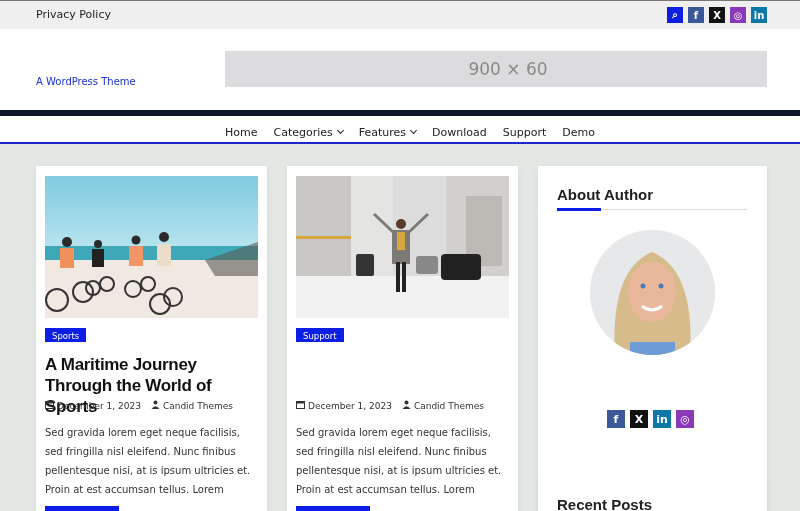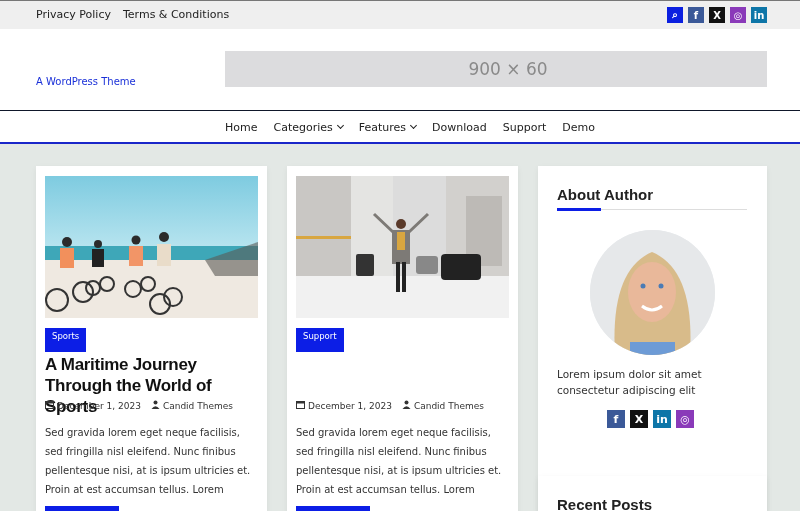--- a/index.html
+++ b/index.html
@@ -1,39 +1,39 @@
 <!DOCTYPE html>
 <html><head>
 <meta charset="utf-8">
 <style>
   * { box-sizing: border-box; margin: 0; padding: 0; }
   html, body { width: 800px; height: 511px; overflow: hidden; }
   body { font-family: "DejaVu Sans", sans-serif; background: #e3e8e5; color: #222; position: relative; }
 
   .topbar { position: absolute; left: 0; top: 0; width: 800px; height: 29px; background: #efefef; border-top: 1px solid #777; }
-  .topbar .links { position: absolute; left: 36px; top: 7px; display: flex; gap: 12px; font-size: 11px; color: #222; }
+  .topbar .links { position: absolute; left: 36px; top: 7px; display: flex; gap: 12px; font-size: 11px; color: #222; flex-direction: column; }
   .topbar .links span { cursor: pointer; }
   .topbar .icons { position: absolute; right: 33px; top: 6px; display: flex; gap: 5px; }
   .sq { width: 16px; height: 16px; display: flex; align-items: center; justify-content: center; color: #fff; font-size: 10px; font-weight: bold; cursor: pointer; }
 
   .header { position: absolute; left: 0; top: 29px; width: 800px; height: 81px; background: #fff; }
   .logo-title { position: absolute; left: 36px; top: 22px; font-size: 21px; font-weight: bold; color: #1227e0; letter-spacing: 0.5px; }
   .logo-sub { position: absolute; left: 36px; top: 47px; font-size: 10px; color: #1a30d8; }
   .ad { position: absolute; left: 225px; top: 22px; width: 542px; height: 36px; background: #dcdcde; color: #8a8a8a; font-size: 17px; display: flex; align-items: center; justify-content: center; padding-left: 24px; }
 
-  .nav { position: absolute; left: 0; top: 110px; width: 800px; height: 34px; background: #fff; border-top: 1px solid #0f172a; border-bottom: 2px solid #1a27c9; }
+  .nav { position: absolute; left: 0; top: 110px; width: 800px; height: 34px; background: #fff; border-top: 6px solid #0f172a; border-bottom: 2px solid #1a27c9; }
   .nav .items { position: absolute; left: 225px; top: 10px; display: flex; gap: 16px; font-size: 11px; color: #222; }
   .nav .items span { cursor: pointer; }
   .caret { display: inline-block; width: 5px; height: 5px; border-right: 1.5px solid #222; border-bottom: 1.5px solid #222; transform: rotate(45deg); margin-left: 5px; position: relative; top: -3px; }
 
   .card { position: absolute; background: #fff; box-shadow: 0 2px 6px rgba(0,0,0,0.06); }
   .card1 { left: 36px; top: 166px; width: 231px; height: 360px; }
   .card2 { left: 287px; top: 166px; width: 231px; height: 360px; }
   .thumb { position: absolute; left: 9px; top: 10px; width: 213px; height: 142px; overflow: hidden; }
-  .badge { position: absolute; left: 9px; top: 162px; height: 24px; padding: 0 7px; background: #0c1ee6; color: #fff; font-size: 8.5px; line-height: 16px; cursor: pointer; }
+  .badge { position: absolute; left: 9px; top: 162px; height: 14px; padding: 0 7px; background: #0c1ee6; color: #fff; font-size: 8.5px; line-height: 16px; cursor: pointer; }
   .title { position: absolute; left: 9px; top: 188px; width: 216px; font-family: "Liberation Sans", sans-serif; font-weight: bold; font-size: 17px; line-height: 21px; color: #111; letter-spacing: -0.3px; cursor: pointer; }
   .meta { position: absolute; left: 9px; top: 234px; font-size: 9px; color: #333; display: flex; align-items: center; justify-content: space-between; }
   .meta .ic { margin-right: 3px; }
   .meta .sp { width: 10px; }
   .excerpt { position: absolute; left: 9px; top: 257px; width: 215px; font-size: 10px; line-height: 19px; color: #333; }
   .readmore { position: absolute; left: 9px; top: 340px; width: 74px; height: 14px; background: #0c1ee6; cursor: pointer; }
 
   .side1 { left: 538px; top: 166px; width: 229px; height: 346px; }
   .side2 { left: 538px; top: 476px; width: 229px; height: 60px; }
   .side-title { position: absolute; left: 19px; top: 20px; font-family: "Liberation Sans", sans-serif; font-weight: bold; font-size: 15px; color: #222; }
@@ -187,21 +187,20 @@
     <svg width="125" height="125" viewBox="0 0 125 125">
       <rect width="125" height="125" fill="#e6e8ea"></rect>
       <path d="M25 125 Q20 40 62 22 Q105 40 100 125 Z" fill="#d8bb8a"></path>
       <ellipse cx="62" cy="62" rx="24" ry="30" fill="#e9b89a"></ellipse>
       <circle cx="53" cy="56" r="2.5" fill="#4a7bb5"></circle>
         <circle cx="71" cy="56" r="2.5" fill="#4a7bb5"></circle>
       <path d="M52 76 Q62 84 72 76" stroke="#fff" stroke-width="3" fill="none"></path>
       <rect x="40" y="112" width="45" height="13" fill="#6d9bd6"></rect>
     </svg>
   </div>
-  <div class="bio">Lorem ipsum dolor sit amet consectetur adipiscing elit</div>
   <div class="side-icons">
     <div class="sq" style="background:#3b5998">f</div>
     <div class="sq" style="background:#111">X</div>
     <div class="sq" style="background:#0e76a8">in</div>
     <div class="sq" style="background:#8a3ab9">◎</div>
   </div>
 </div>
 
 <div class="card side2">
   <div class="side-title">Recent Posts</div>

